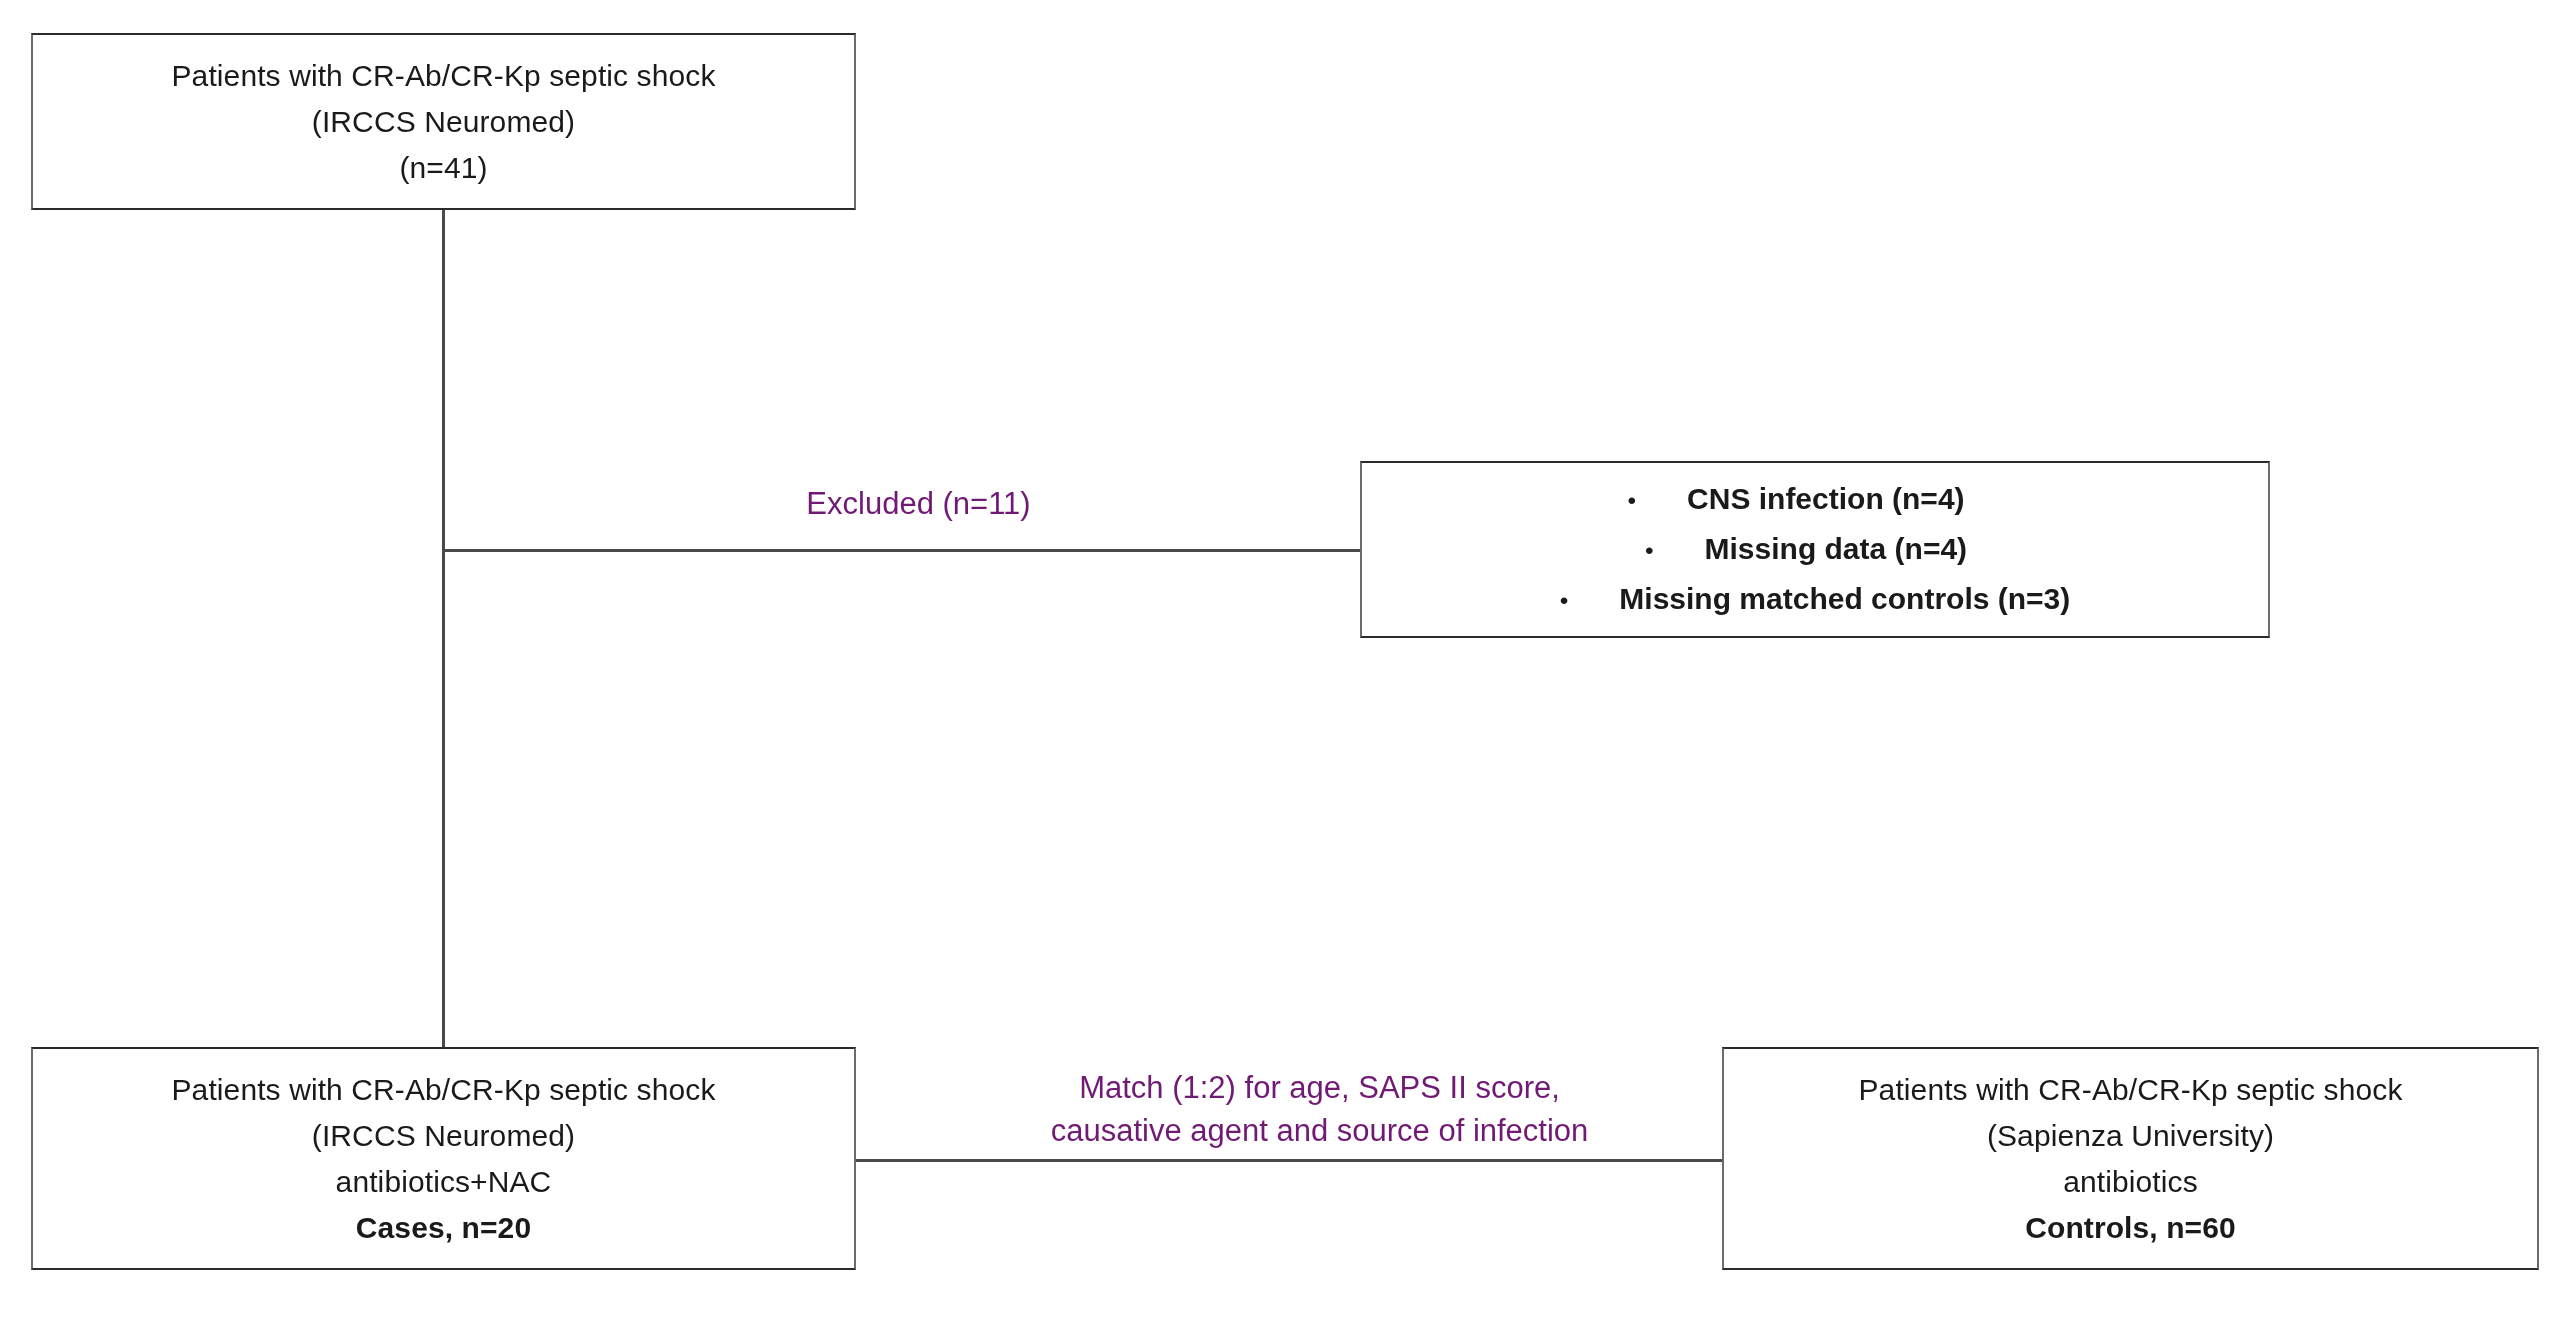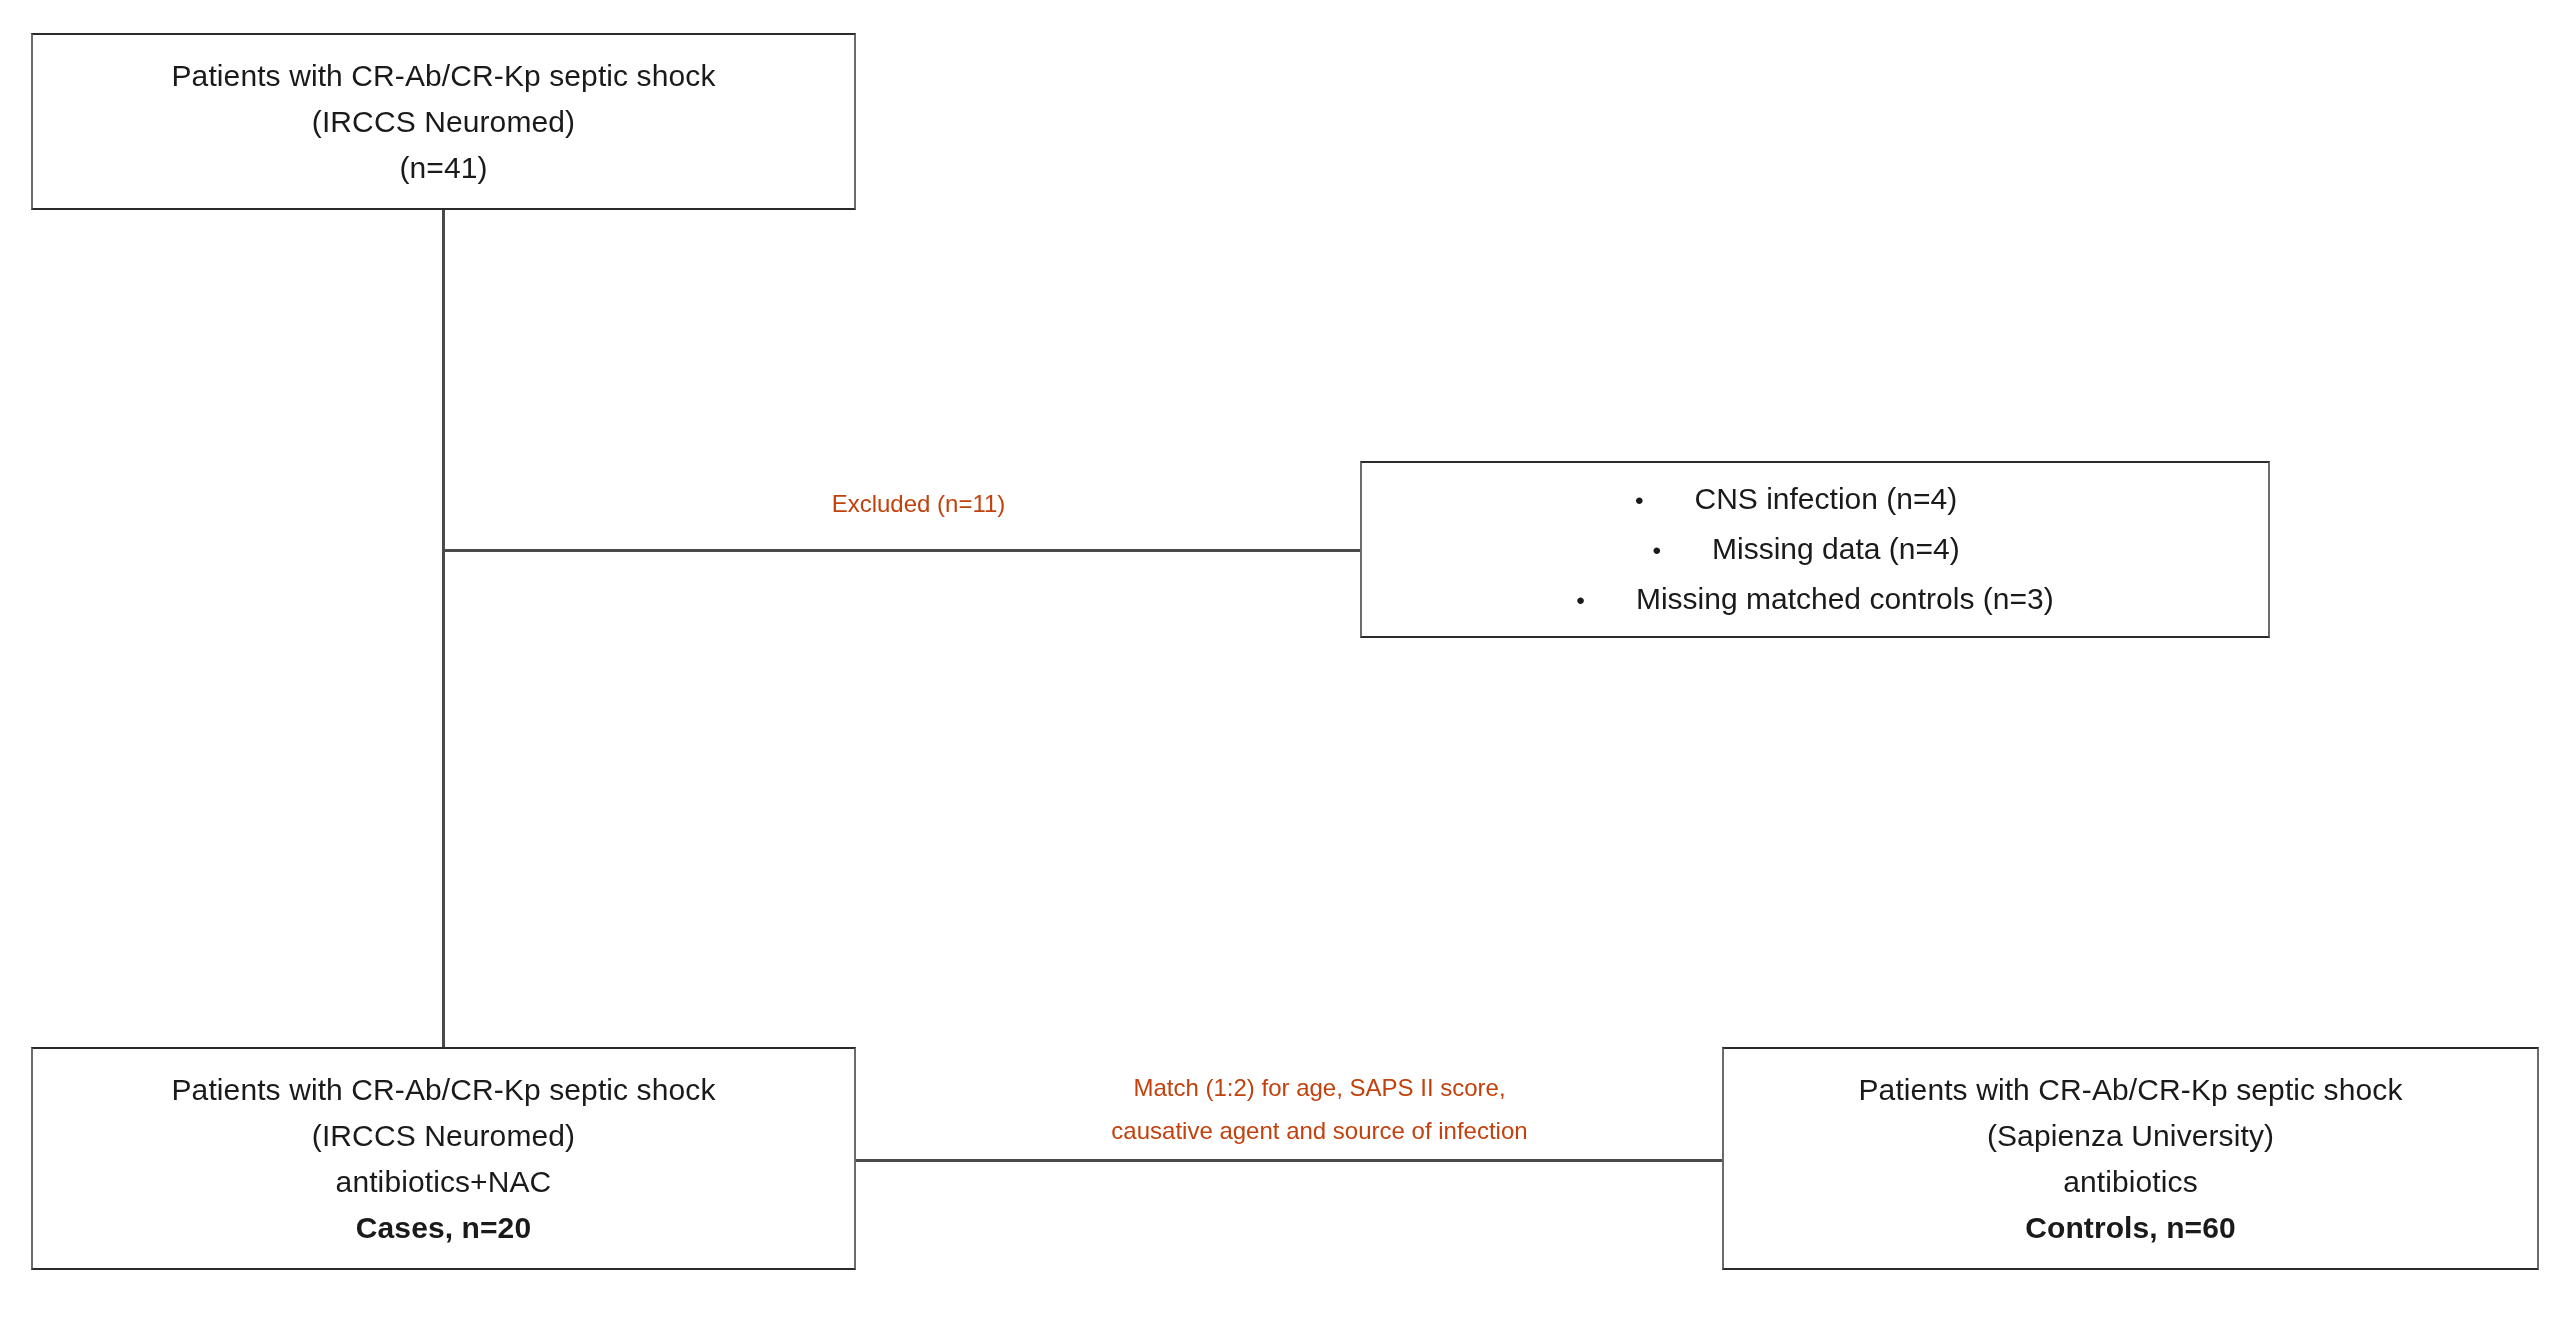--- a/index.html
+++ b/index.html
@@ -49,24 +49,24 @@
     background: #4a4a4a;
   }
   .connector.v {
     width: 3.3px;
   }
   .connector.h {
     height: 3.3px;
   }
   .edge-label {
     position: absolute;
-    font-size: 24px;
+    font-size: 31px;
     line-height: 43px;
     text-align: center;
-    color: #c2410c;
+    color: #701a75;
     white-space: nowrap;
   }
   .bullet-list {
     list-style: none;
     margin: 0;
     padding: 0;
     width: 100%;
   }
   .bullet-item {
     display: flex;
@@ -79,20 +79,21 @@
   }
   .bullet-dot {
     display: inline-block;
     font-size: 24.6px;
     line-height: 48px;
     color: #1a1a1a;
     margin-right: 51px;
   }
   .bullet-text {
     display: inline-block;
+    font-weight: bold;
   }
   
   .bullet-item.row-1 { padding-right: 38px; }
   .bullet-item.row-2 { padding-right: 18px; }
   .bullet-item.row-3 { padding-right: 0px; }
 </style>
 </head>
 <body>
 
 <div id="flowchart">

